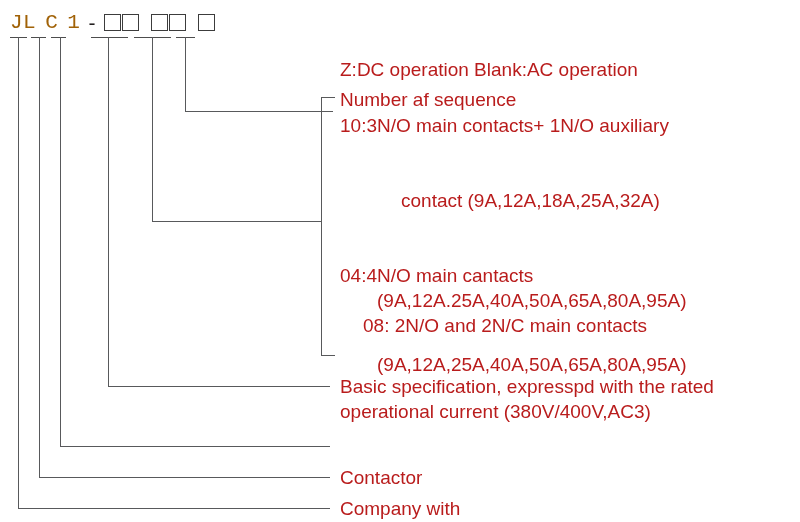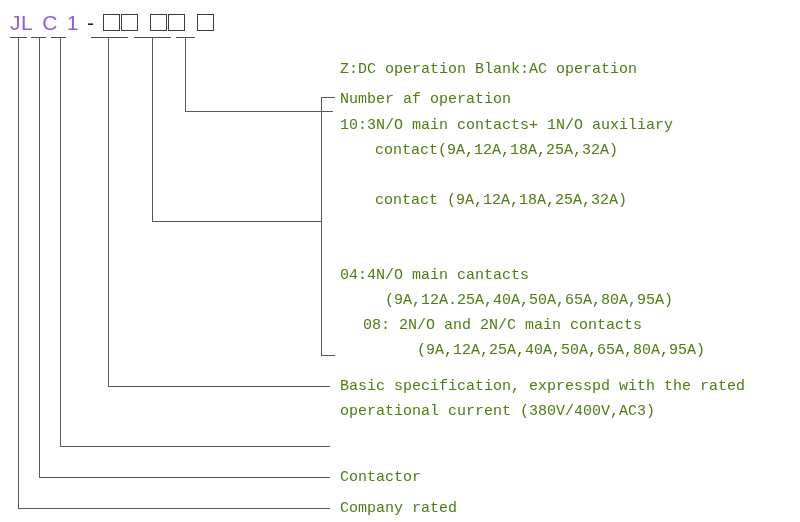--- a/index.html
+++ b/index.html
@@ -25,22 +25,22 @@
     left: 10px;
     top: 8px;
     height: 28px;
     display: flex;
     align-items: center;
   }
   .code-letter {
     font-size: 21px;
     line-height: 21px;
     letter-spacing: 0.5px;
-    color: #8b5cf6;
-    font-family: Liberation Sans, sans-serif;
+    color: #a16207;
+    font-family: Liberation Mono, monospace;
   }
   .code-gap-sm { width: 9px; }
   .code-gap-md { width: 8px; }
   .code-dash {
     font-size: 21px;
     line-height: 21px;
     color: #231f20;
   }
   .code-box {
     width: 17px;
@@ -75,25 +75,25 @@
     border-left: 1.3px solid #58595b;
     border-top: 1.3px solid #58595b;
     border-bottom: 1.3px solid #58595b;
     box-sizing: border-box;
   }
 
   
   .txt {
     position: absolute;
     left: 340px;
-    font-size: 15px;
+    font-size: 19px;
     line-height: 18px;
-    color: #4d7c0f;
+    color: #b91c1c;
     white-space: nowrap;
-    font-family: Liberation Mono, monospace;
+    font-family: Liberation Sans, sans-serif;
   }
   .txt.indent { left: 375px; }
   .txt.indent2 { left: 377px; }
 </style>
 </head>
 <body>
 
 <div id="diagram">
 
   <div class="code-row">
@@ -141,35 +141,34 @@
   <div class="hline" style="left:60px; top:446px; width:270px;"></div>
 
   <div class="vline" style="left:39px; top:37px;  height:441px;"></div>
   <div class="hline" style="left:39px; top:477px; width:291px;"></div>
 
   <div class="vline" style="left:18px; top:37px;  height:472px;"></div>
   <div class="hline" style="left:18px; top:508px; width:312px;"></div>
 
   <div class="txt" style="top:61px;">Z:DC operation Blank:AC operation</div>
 
-  <div class="txt" style="top:91px;">Number af operation</div>
+  <div class="txt" style="top:91px;">Number af sequence</div>
 
   <div class="txt" style="top:117px;">10:3N/O main contacts+ 1N/O auxiliary</div>
-  <div class="txt indent" style="top:142px;">contact(9A,12A,18A,25A,32A)</div>
 
-  <div class="txt indent" style="top:192px;">contact (9A,12A,18A,25A,32A)</div>
+  <div class="txt indent" style="top:192px;margin-left:26px;">contact (9A,12A,18A,25A,32A)</div>
 
 
   <div class="txt" style="top:267px;">04:4N/O main cantacts</div>
-  <div class="txt indent2" style="top:292px;margin-left:8px;">(9A,12A.25A,40A,50A,65A,80A,95A)</div>
+  <div class="txt indent2" style="top:292px;">(9A,12A.25A,40A,50A,65A,80A,95A)</div>
 
   <div class="txt" style="top:317px;margin-left:23px;">08: 2N/O and 2N/C main contacts</div>
-  <div class="txt indent2" style="top:342px;margin-left:40px;">(9A,12A,25A,40A,50A,65A,80A,95A)</div>
+  <div class="txt indent2" style="top:356px;">(9A,12A,25A,40A,50A,65A,80A,95A)</div>
 
   <div class="txt" style="top:378px;">Basic specification, expresspd with the rated</div>
   <div class="txt" style="top:403px;">operational current (380V/400V,AC3)</div>
 
 
   <div class="txt" style="top:469px;">Contactor</div>
 
-  <div class="txt" style="top:500px;">Company rated</div>
+  <div class="txt" style="top:500px;">Company with</div>
 
 </div>
 
 </body></html>

